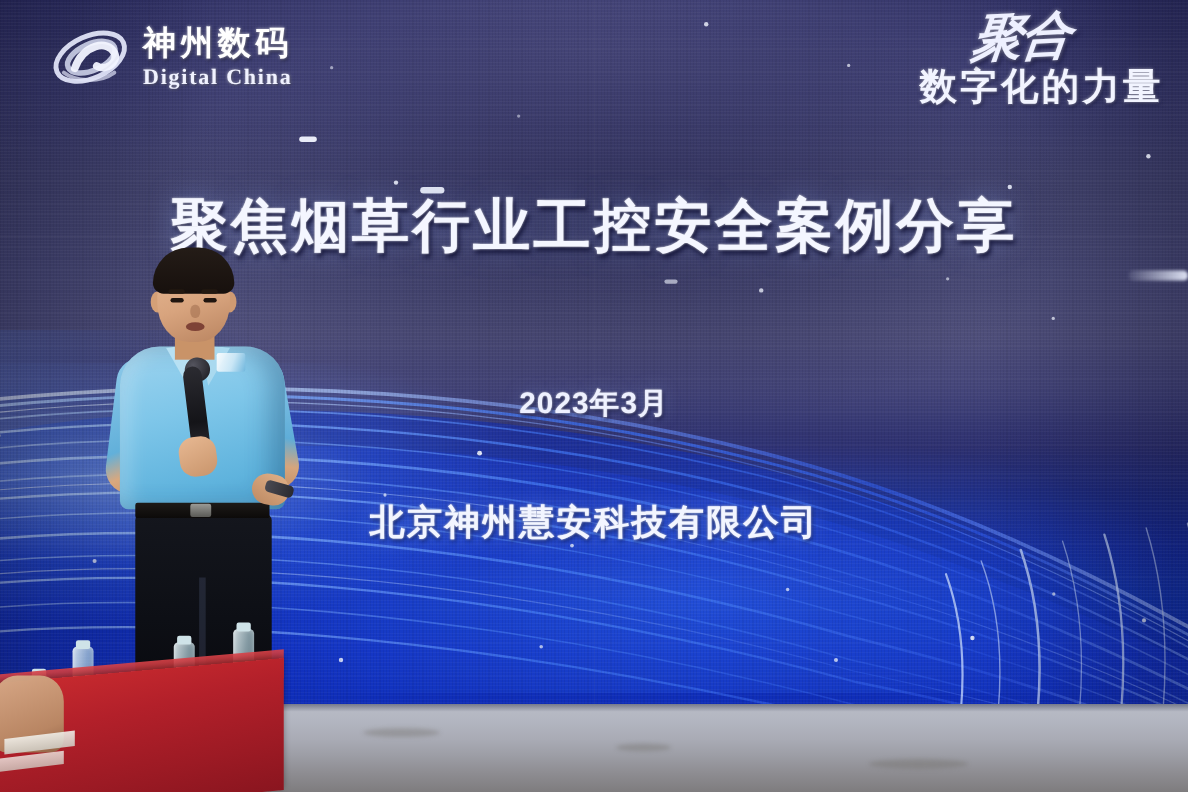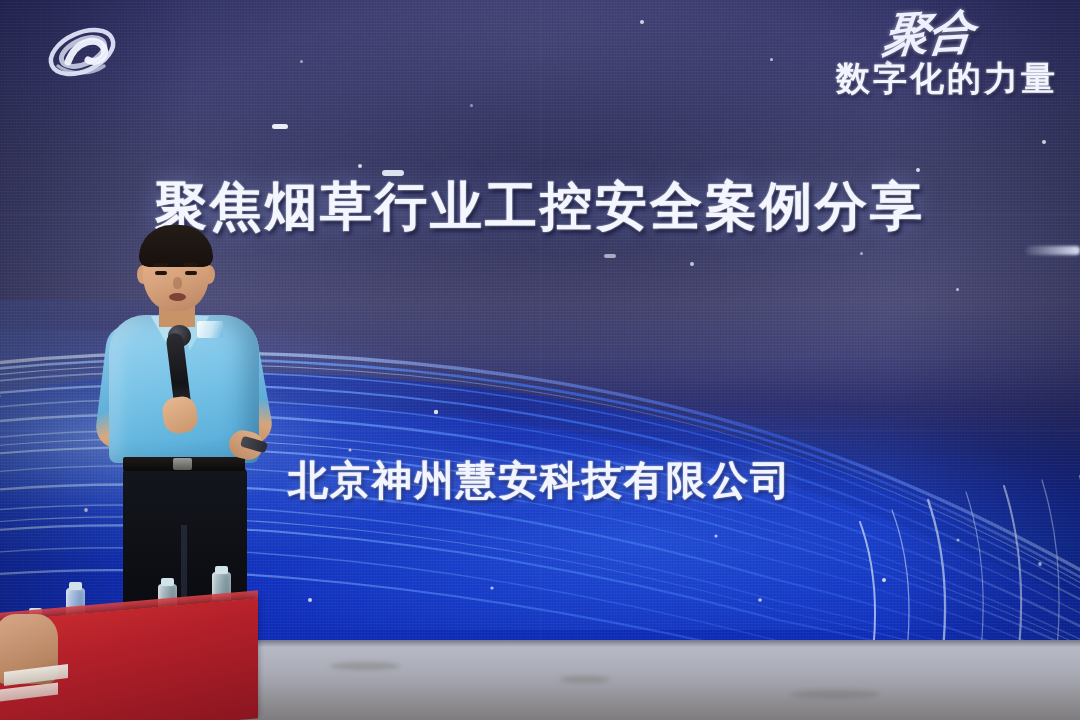--- a/index.html
+++ b/index.html
@@ -83,21 +83,21 @@
   .title-date{
     position:absolute;left:0;right:0;top:348px;
     text-align:center;
     font-size:27px;font-weight:700;letter-spacing:1px;
     color:#eef1ff;
     text-shadow:0 0 2px rgba(255,255,255,0.85), 1px 2px 4px rgba(10,10,45,0.8), 0 0 16px rgba(150,180,255,0.35);
   }
   .title-company{
     position:absolute;left:0;right:0;top:453px;
     text-align:center;
-    font-size:40px;font-weight:700;letter-spacing:2px;
+    font-size:32px;font-weight:700;letter-spacing:2px;
     color:#f2f5ff;
     text-shadow:0 0 2px rgba(255,255,255,0.9), 1px 2px 5px rgba(10,20,70,0.85), 0 0 20px rgba(160,190,255,0.40);
   }
 
   
   .brand-left{position:absolute;left:46px;top:18px;display:flex;align-items:center;gap:12px;}
   .brand-mark{width:72px;height:68px;flex:0 0 auto;}
   .brand-words{display:flex;flex-direction:column;line-height:1;}
   .brand-cn{font-size:30px;font-weight:700;color:#ffffff;letter-spacing:4px;
     text-shadow:0 0 3px rgba(255,255,255,0.7),1px 2px 3px rgba(0,0,20,0.6);}
@@ -357,28 +357,33 @@
       <div class="brand-mark">
         <svg viewBox="0 0 72 68" width="72" height="68" xmlns="http://www.w3.org/2000/svg">
           <g fill="none" stroke="#dfe3f7" stroke-linecap="round">
             <ellipse cx="36" cy="34" rx="33" ry="19" transform="rotate(-24 36 34)" stroke-width="4.5" opacity="0.95"></ellipse>
             <ellipse cx="37" cy="34" rx="23" ry="12" transform="rotate(-24 37 34)" stroke-width="5" opacity="0.8"></ellipse>
             <path d="M22,44 C30,22 52,18 58,30 C62,39 50,47 42,42" stroke-width="7" opacity="0.95" stroke="#f2f4ff"></path>
             <path d="M12,48 C22,56 44,58 58,48" stroke-width="3.5" opacity="0.7"></path>
           </g>
         </svg>
       </div>
+      <div class="brand-words">
+        <span class="brand-cn">神州数码</span>
+        <span class="brand-en">Digital China</span>
+      </div>
     </div>
 
     <div class="brand-right">
       <div class="slogan-cal">聚合</div>
       <div class="slogan-sub">数字化的力量</div>
     </div>
 
     <div class="title-main">聚焦烟草行业工控安全案例分享</div>
+    <div class="title-date">2023年3月</div>
     <div class="title-company">北京神州慧安科技有限公司</div>
   </div>
 
   <div class="stage-floor"></div>
   <div class="floor-edge"></div>
   <div class="floor-scuff" style="left:330px;top:662px;width:70px;height:8px;"></div>
   <div class="floor-scuff" style="left:560px;top:676px;width:50px;height:7px;"></div>
   <div class="floor-scuff" style="left:790px;top:690px;width:90px;height:9px;"></div>
 
   <div class="speaker">

